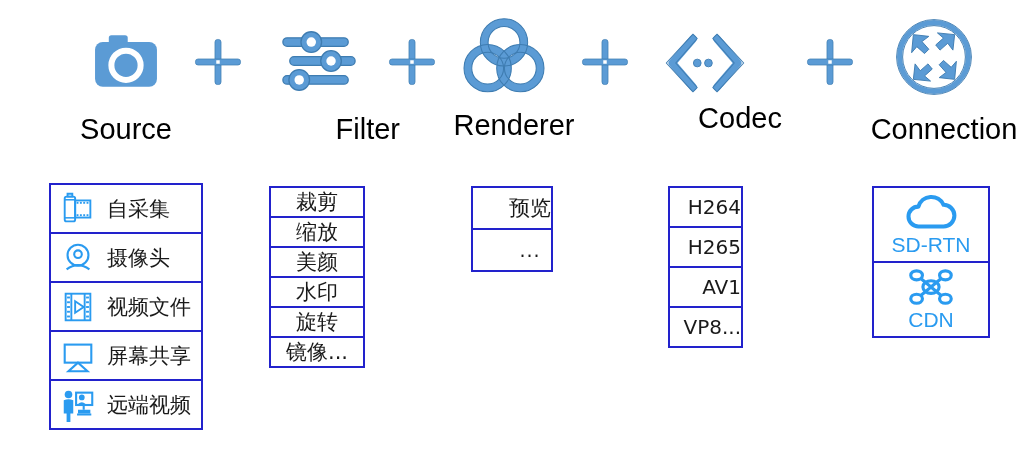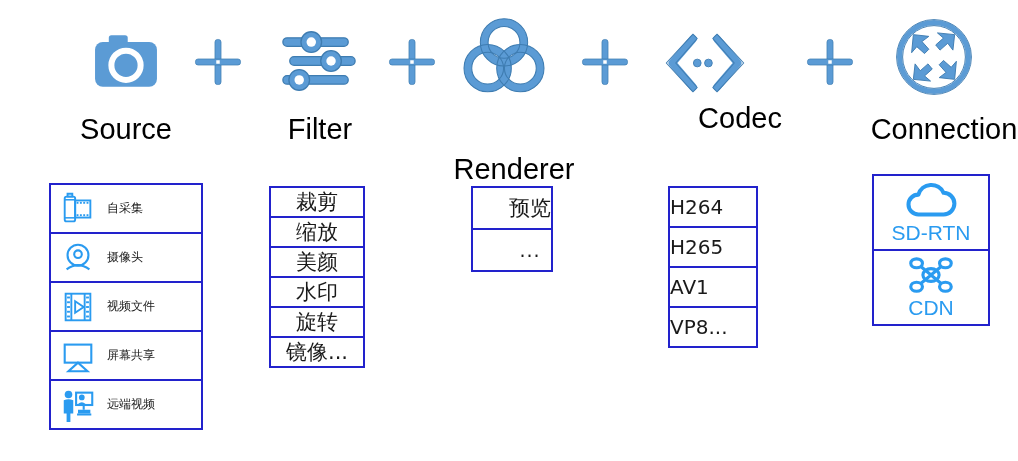--- a/index.html
+++ b/index.html
@@ -78,21 +78,21 @@
     padding-left: 8px;
     gap: 10px;
   }
   .col-source .cell-icon {
     width: 38px;
     height: 38px;
     flex: 0 0 38px;
     display: block;
   }
   .col-source .cell-icon svg { display:block; width:100%; height:100%; }
-  .col-source .cell-text { font-size: 12px; }
+  .col-source .cell-text { font-size: 21px; }
 
   
   .col-filter .cell {
     width: 96px;
     height: 32px;
     justify-content: center;
   }
   .col-filter .cell-text { font-size: 21px; }
 
   
@@ -100,23 +100,23 @@
     width: 82px;
     height: 44px;
     justify-content: center;
     padding-left: 36px;
   }
   .col-renderer .cell-text { font-size: 21px; }
   .col-renderer .cell-text.ellipsis { font-size: 19px; letter-spacing: 1px; }
 
   
   .col-codec .cell {
-    width: 90px;
+    width: 75px;
     height: 42px;
-    justify-content: flex-start;
+    justify-content: flex-end;
   }
   .col-codec .cell-text { font-size: 20px; }
 
   
   .col-conn .cell {
     width: 118px;
     height: 77px;
     flex-direction: column;
     justify-content: center;
     gap: 1px;
@@ -237,22 +237,22 @@
       <g fill="#5B9BD5" stroke="#3E7CB1" stroke-width="1.1" stroke-linejoin="round">
         <path d="M26 24 L44 26 L36 32 L44 41 L39 46 L30 38 L24 45 Z"></path>
         <path d="M74 24 L72 42 L66 34 L57 42 L52 36 L61 28 L54 22 Z"></path>
         <path d="M26 76 L28 58 L34 66 L43 58 L48 64 L39 72 L46 78 Z"></path>
         <path d="M74 76 L56 74 L64 68 L56 59 L61 54 L70 62 L76 55 Z"></path>
       </g>
     </svg>
   </div>
 
   <div class="stage-label" style="left:46px; top:115px; width:160px;">Source</div>
-  <div class="stage-label" style="left:240px; top:115px; width:160px;">Filter</div>
-  <div class="stage-label" style="left:424px; top:111px; width:180px;margin-top:44px;">Renderer</div>
+  <div class="stage-label" style="left:240px; top:115px; width:160px;text-align:right;">Filter</div>
+  <div class="stage-label" style="left:424px; top:111px; width:180px;">Renderer</div>
   <div class="stage-label" style="left:660px; top:104px; width:160px;">Codec</div>
   <div class="stage-label" style="left:844px; top:115px; width:200px;">Connection</div>
 
   <div class="col col-source" style="left:49px; top:183px;">
 
     <div class="cell">
       <span class="cell-icon">
         <svg viewBox="0 0 40 40">
           <g fill="none" stroke="#2A9BF0" stroke-width="2">
             <rect x="17" y="11" width="16" height="18"></rect>
@@ -386,21 +386,21 @@
       <span class="cell-text">H265</span>
     </div>
     <div class="cell">
       <span class="cell-text">AV1</span>
     </div>
     <div class="cell">
       <span class="cell-text">VP8...</span>
     </div>
   </div>
 
-  <div class="col col-conn" style="left:872px; top:174px;">
+  <div class="col col-conn" style="left:872px; top:186px;">
 
     <div class="cell">
       <span class="cell-icon">
         <svg viewBox="0 0 60 44">
           <path d="M16 38 a11 11 0 0 1 0 -22 a15 15 0 0 1 28 -2 a10 10 0 0 1 0 24 z" fill="none" stroke="#2A9BF0" stroke-width="4.5" stroke-linejoin="round"></path>
         </svg>
       </span>
       <span class="cell-text">SD-RTN</span>
     </div>
 

